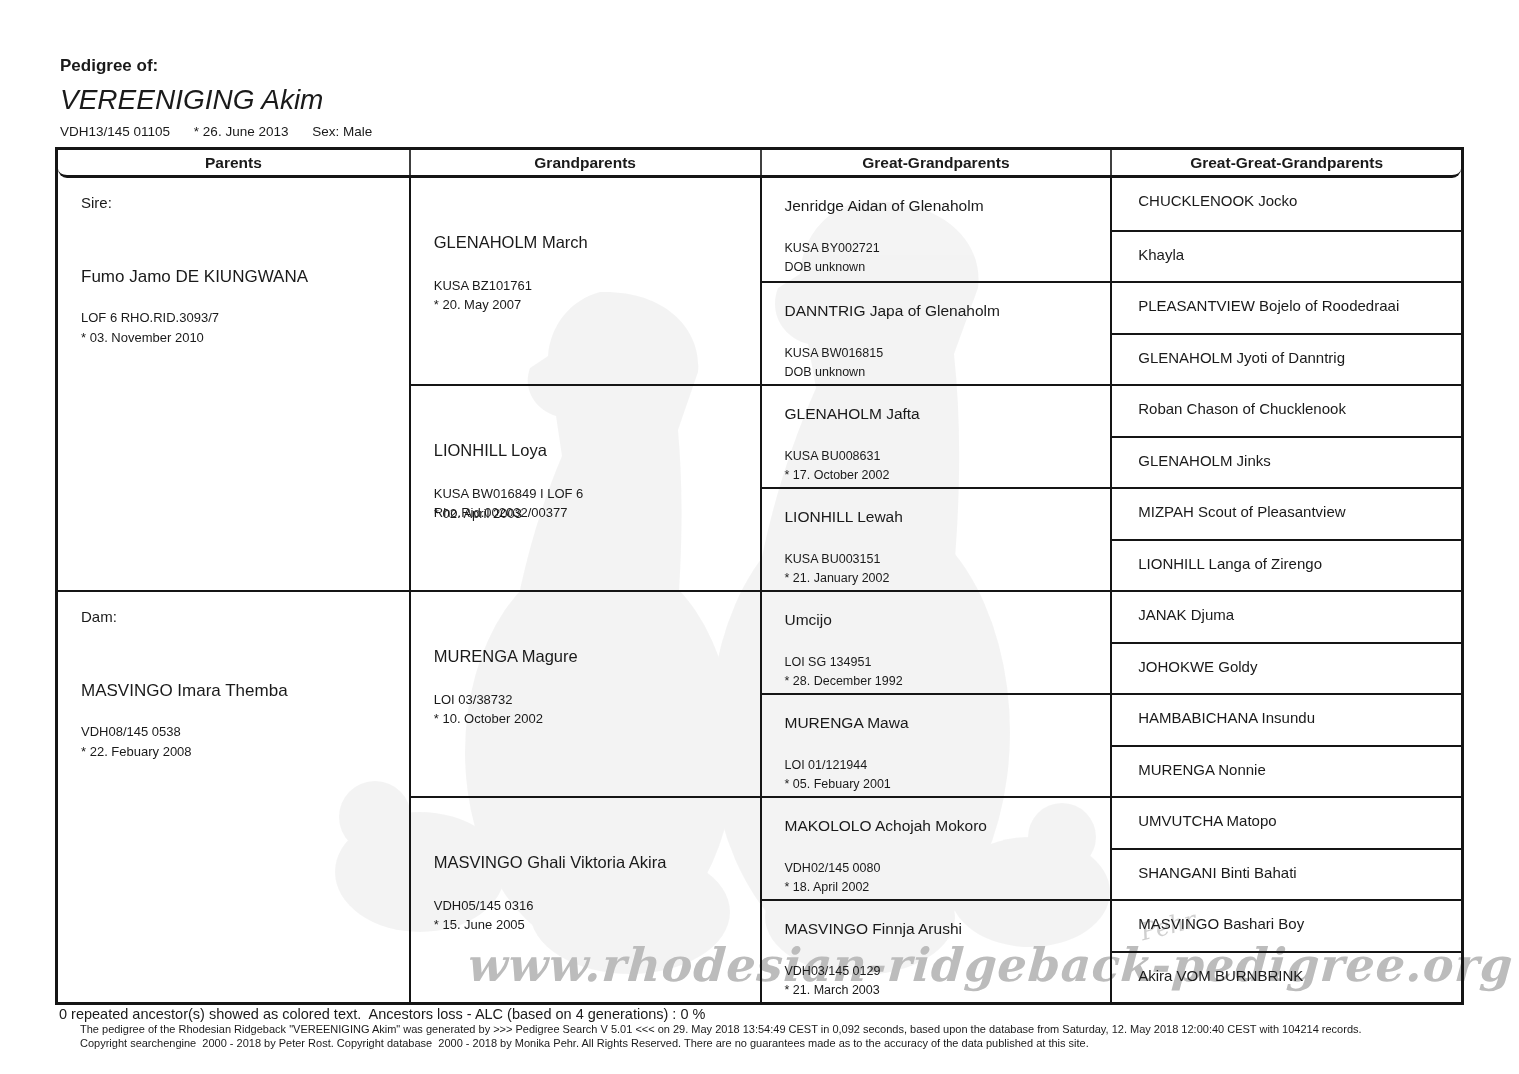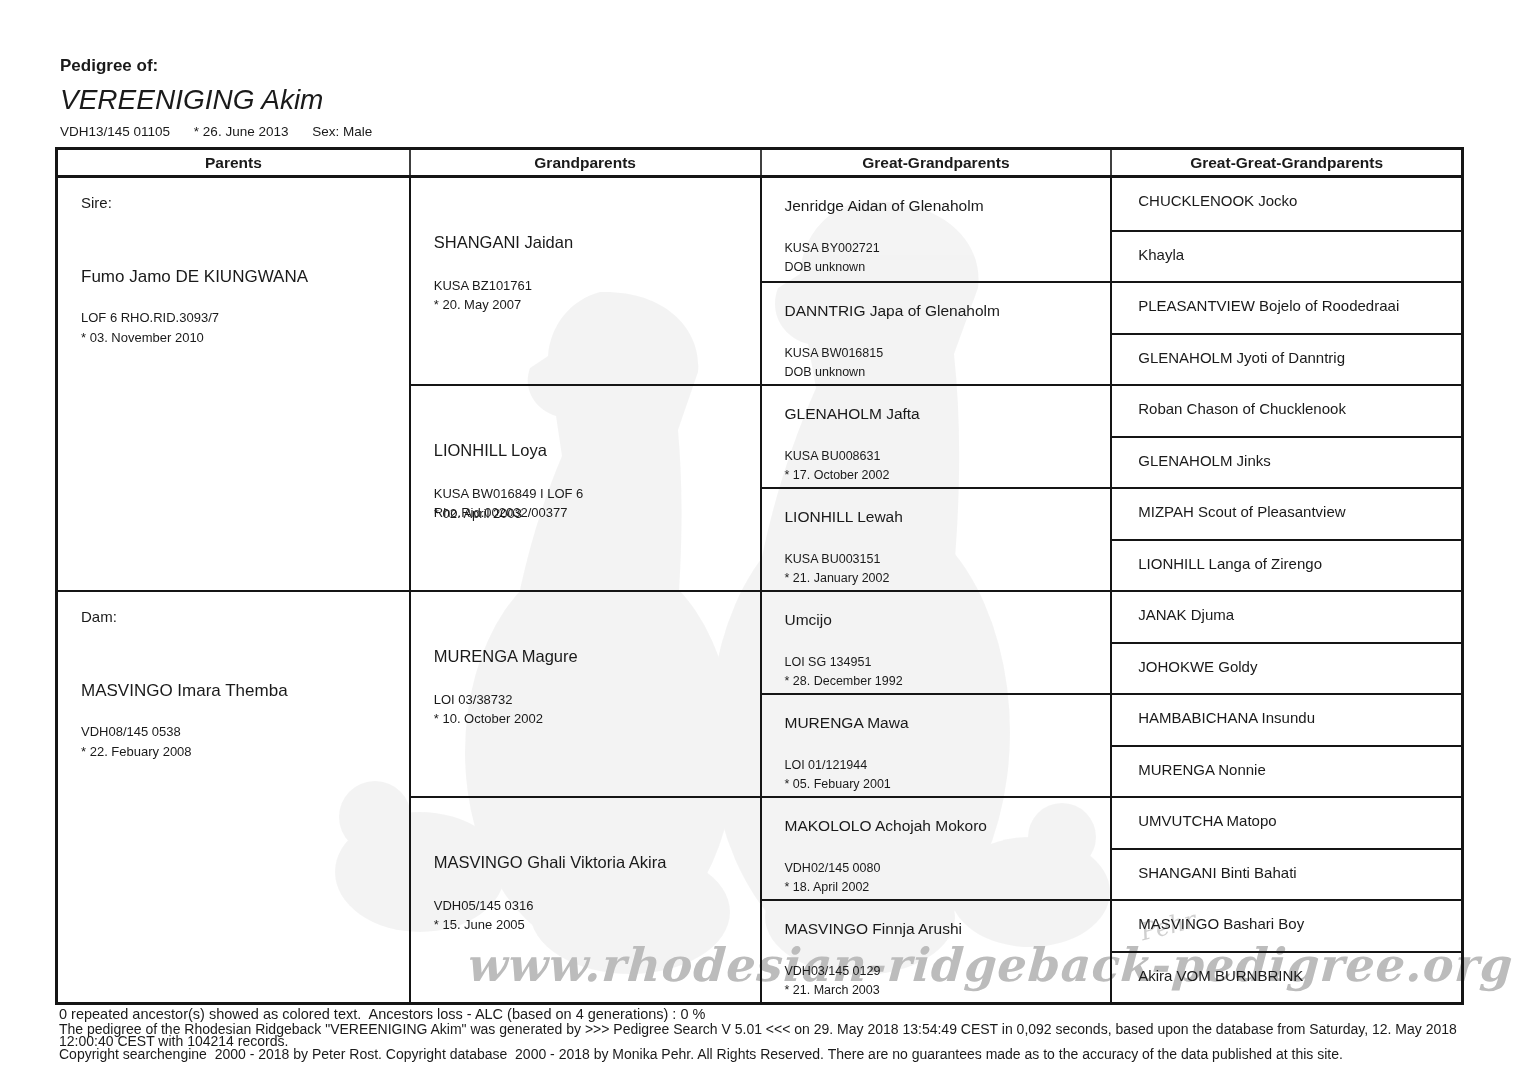--- a/index.html
+++ b/index.html
@@ -20,21 +20,21 @@
   
   .content{position:absolute;inset:0;z-index:2;}
   .hdr{position:absolute;left:60px;top:56px;}
   .hdr-label{font-size:17px;font-weight:bold;}
   .hdr-name{font-size:28px;font-weight:normal;font-style:italic;margin-top:8px;}
   .hdr-info{font-size:13.5px;margin-top:8px;}
   .hdr-info span{margin-right:20px;}
 
   
   .ped{position:absolute;left:55px;top:147px;width:1409px;border:3px solid #151515;box-sizing:border-box;}
-  .ped-head{display:grid;grid-template-columns:repeat(4,1fr);border-bottom:3px solid #151515;}
+  .ped-head{display:grid;grid-template-columns:repeat(4,1fr);border-bottom:3px solid #151515;border-radius:9px;}
   .ped-head .hcell{box-sizing:border-box;text-align:center;font-weight:bold;font-size:15.5px;
                    padding:4px 0 3px 0;}
   .ped-head .hcell + .hcell{border-left:2px solid #404040;}
   .ped-body{display:grid;grid-template-columns:repeat(4,1fr);grid-template-rows:repeat(16,51.5px);}
   .cell{position:relative;box-sizing:border-box;}
   .bl{border-left:2px solid #151515;}
   .bt{border-top:2px solid #151515;}
 
   .p-role{position:absolute;top:16px;left:23px;font-size:15px;}
   .p-name{position:absolute;top:89px;left:23px;font-size:17px;white-space:nowrap;}
@@ -50,21 +50,21 @@
 
   .gg-name{position:absolute;top:19px;left:23px;font-size:15.5px;white-space:nowrap;}
   .gg-reg {position:absolute;top:63px;left:23px;font-size:12.5px;}
   .gg-dob {position:absolute;top:82px;left:23px;font-size:12.5px;}
 
   .ggg-name{position:absolute;top:14px;left:26px;font-size:15px;white-space:nowrap;}
 
   
   .foot{position:absolute;left:59px;top:1006px;width:1400px;}
   .f1{font-size:14.5px;white-space:pre-wrap;}
-  .f2{font-size:14px;line-height:11.5px;margin-top:2px;white-space:pre-wrap;}
+  .f2{font-size:11px;line-height:11.5px;margin-top:2px;white-space:pre-wrap;margin-left:21px;}
 </style>
 </head>
 <body>
 
 <div class="page">
 
   <div class="wm-layer">
     <svg class="wm-dogs" width="820" height="830" viewBox="0 0 820 830">
       <g fill="#3a3a3a" opacity="0.055">
 
@@ -118,21 +118,21 @@
           <div class="p-dob">* 03. November 2010</div>
         </div>
         <div class="cell bt" style="grid-column:1;grid-row:9/17;">
           <div class="p-role">Dam:</div>
           <div class="p-name">MASVINGO Imara Themba</div>
           <div class="p-reg">VDH08/145 0538</div>
           <div class="p-dob">* 22. Febuary 2008</div>
         </div>
 
         <div class="cell bl" style="grid-column:2;grid-row:1/5;">
-          <div class="g-name">SHANGANI Jaidan</div>
+          <div class="g-name">GLENAHOLM March</div>
           <div class="g-reg">KUSA BZ101761</div>
           <div class="g-dob">* 20. May 2007</div>
         </div>
         <div class="cell bl bt" style="grid-column:2;grid-row:5/9;">
           <div class="g-name">LIONHILL Loya</div>
           <div class="g-reg">KUSA BW016849 I LOF 6</div>
           <div class="overlap">
             <span class="ov">Rho.Rid.002032/00377</span>
             <span class="ov ov2">* 02. April 2003</span>
           </div>

